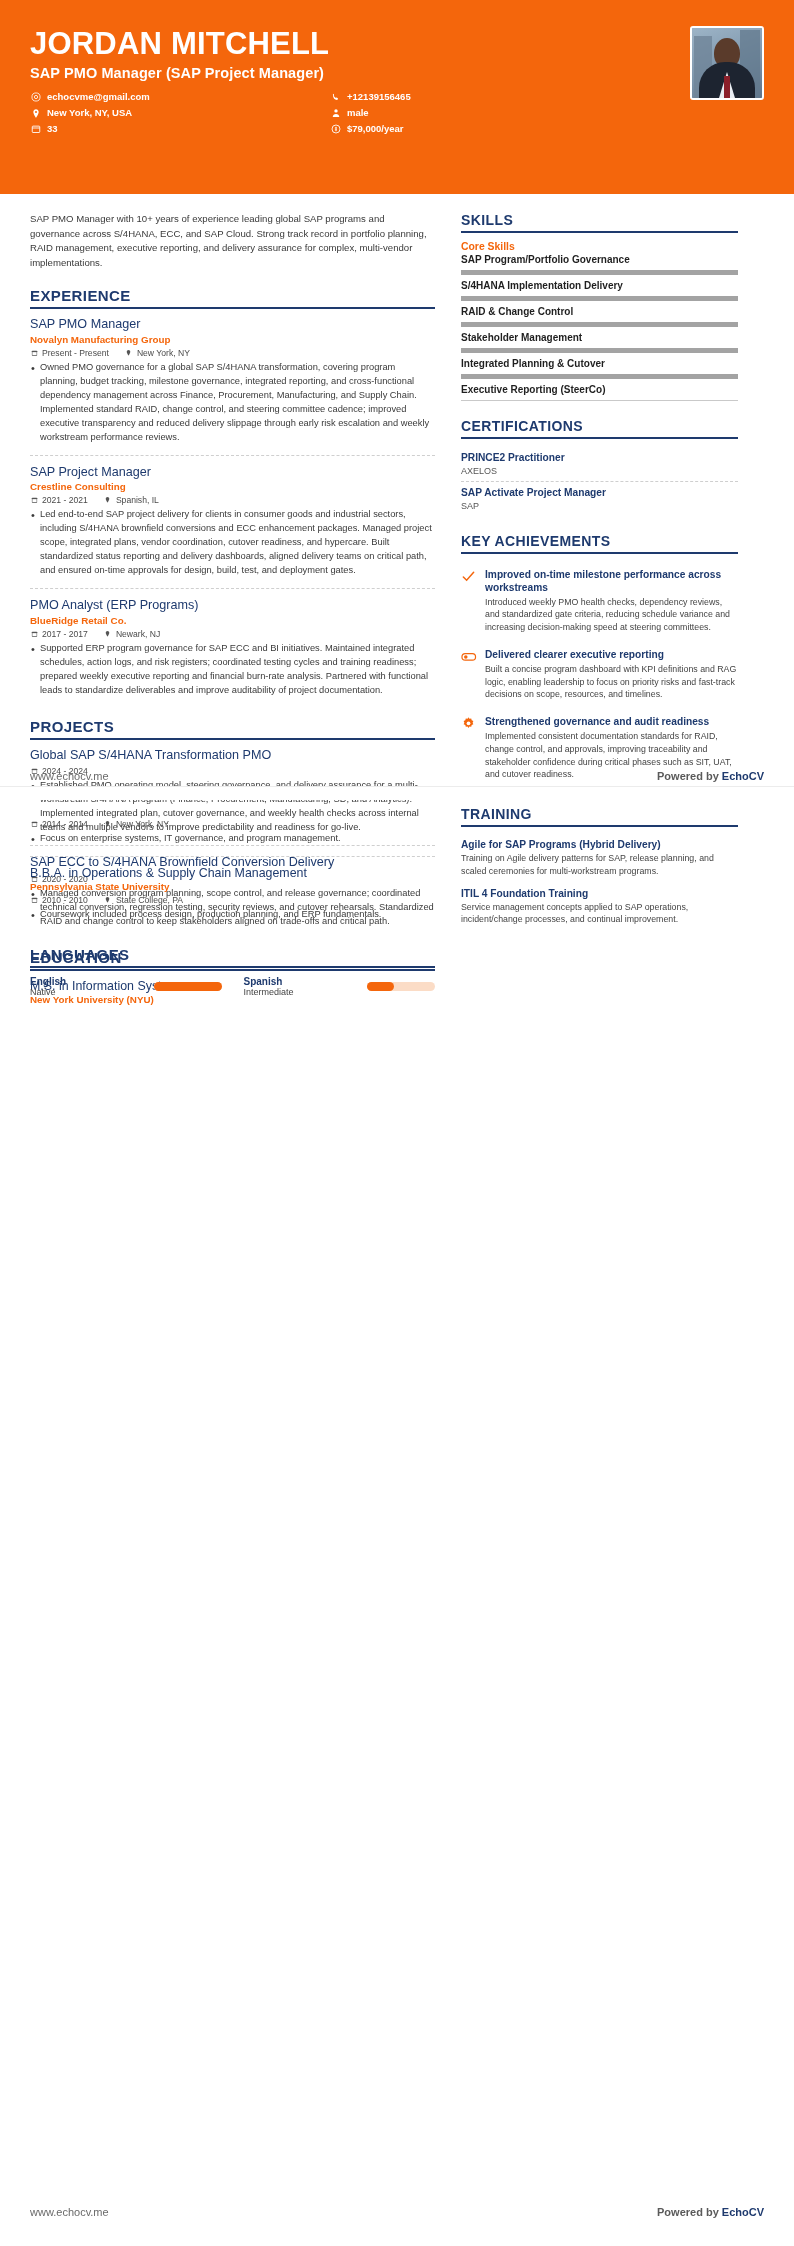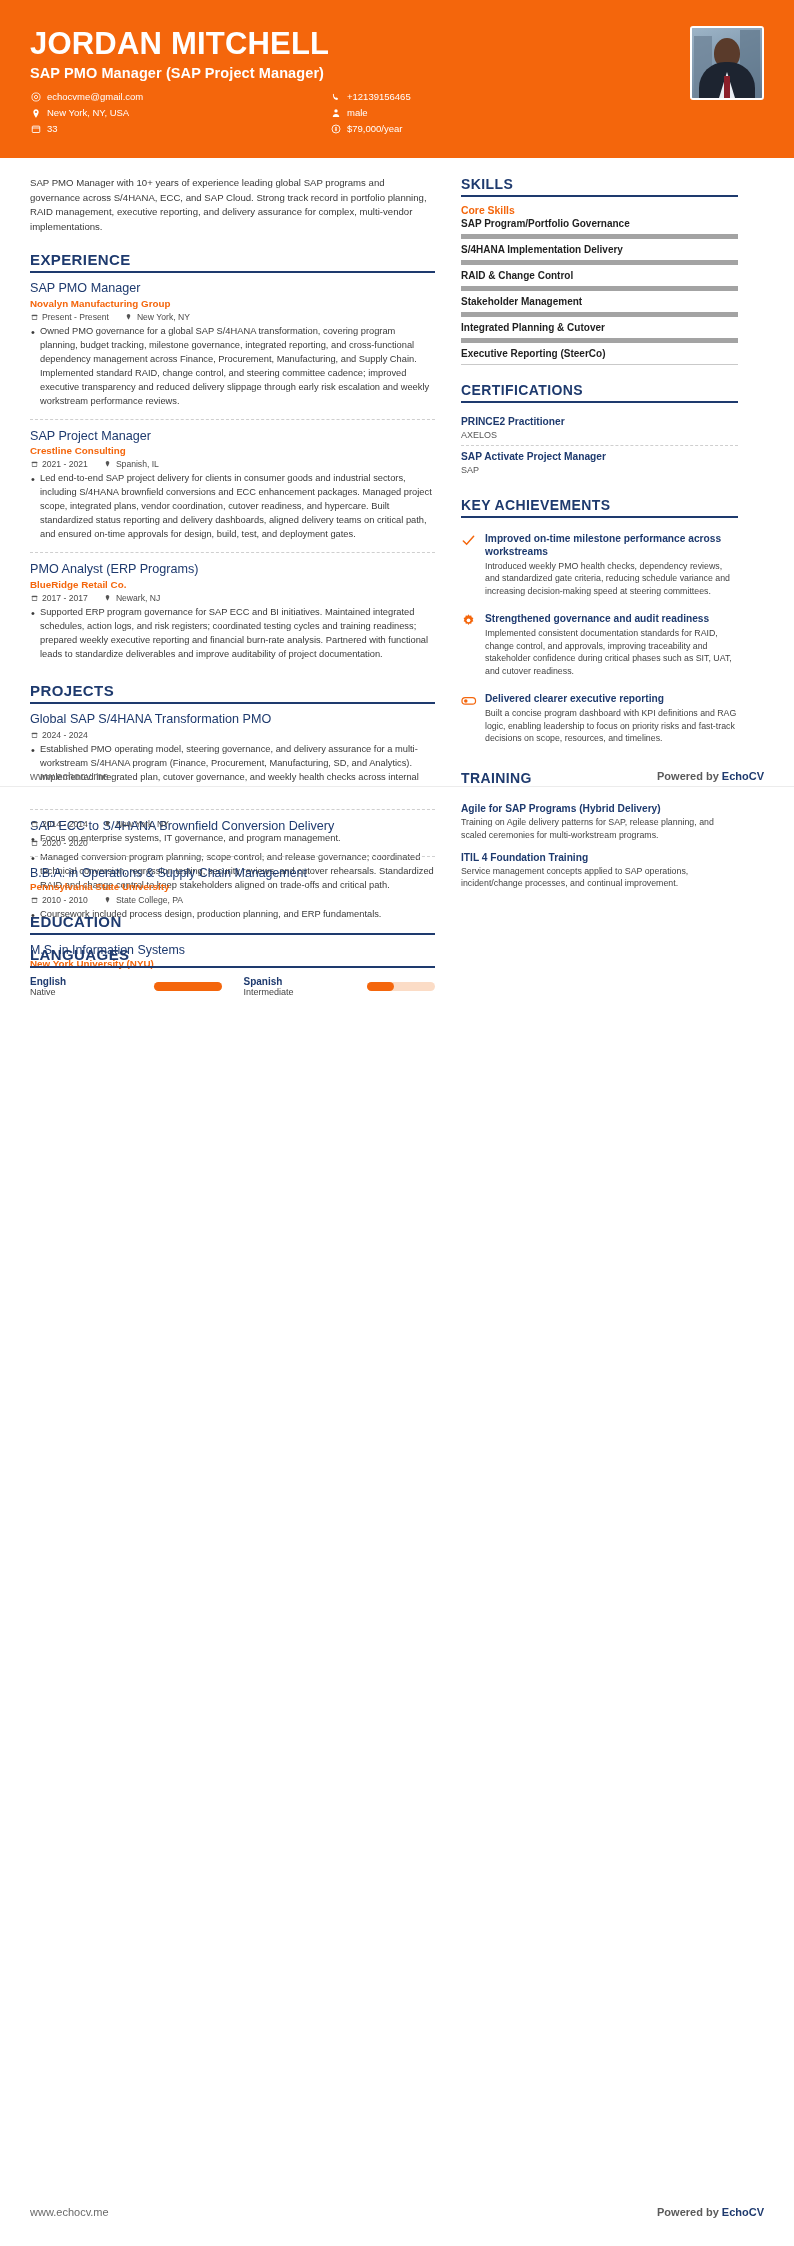--- a/index.html
+++ b/index.html
@@ -14,21 +14,21 @@
     min-height: 2246px;
     position: relative;
     background: #ffffff;
   }
 
   
   .header {
     background: #f4660c;
     padding: 28px 30px 16px 30px;
     position: relative;
-    height: 158px;
+    height: 194px;
   }
   .hdr-name {
     color: #ffffff;
     font-size: 31px;
     font-weight: bold;
     letter-spacing: .2px;
     line-height: 1.05;
   }
   .hdr-title {
     color: #ffffff;
@@ -43,21 +43,21 @@
     grid-template-columns: 300px auto;
     row-gap: 5px;
     max-width: 480px;
   }
   .c-item {
     display: flex;
     align-items: center;
     gap: 6px;
     color: #ffffff;
     font-size: 9.5px;
-    font-weight: normal;
+    font-weight: bold;
     line-height: 1.1;
   }
   .c-ico {
     width: 11px;
     height: 11px;
     flex: 0 0 11px;
     display: flex;
     align-items: center;
     justify-content: center;
   }
@@ -479,41 +479,41 @@
               </svg>
           </div>
           <div>
             <div class="ach-title">Improved on-time milestone performance across workstreams</div>
             <div class="ach-desc">Introduced weekly PMO health checks, dependency reviews, and standardized gate criteria, reducing schedule variance and increasing decision-making speed at steering committees.</div>
           </div>
         </div>
 
         <div class="ach">
           <div class="ach-ico">
+            <svg width="16" height="15" viewBox="0 0 20 16">
+                <rect x="1.2" y="4.5" width="17" height="8" rx="4" fill="none" stroke="#f4660c" stroke-width="1.5"></rect>
+                <circle cx="6" cy="8.5" r="2.2" fill="#f4660c"></circle>
+              </svg>
+          </div>
+          <div>
+            <div class="ach-title">Delivered clearer executive reporting</div>
+            <div class="ach-desc">Built a concise program dashboard with KPI definitions and RAG logic, enabling leadership to focus on priority risks and fast-track decisions on scope, resources, and timelines.</div>
+          </div>
+        </div>
+
+        <div class="ach">
+          <div class="ach-ico">
             <svg width="15" height="15" viewBox="0 0 16 16">
                 <path d="M8 1.4l1 1.6 1.9-.3.5 1.9 1.8.7-.8 1.8.8 1.8-1.8.7-.5 1.9-1.9-.3-1 1.6-1-1.6-1.9.3-.5-1.9-1.8-.7.8-1.8-.8-1.8 1.8-.7.5-1.9 1.9.3z" fill="#f4660c"></path>
                 <circle cx="8" cy="7.8" r="2" fill="#fff"></circle>
               </svg>
           </div>
           <div>
             <div class="ach-title">Strengthened governance and audit readiness</div>
             <div class="ach-desc">Implemented consistent documentation standards for RAID, change control, and approvals, improving traceability and stakeholder confidence during critical phases such as SIT, UAT, and cutover readiness.</div>
-          </div>
-        </div>
-
-        <div class="ach">
-          <div class="ach-ico">
-            <svg width="16" height="15" viewBox="0 0 20 16">
-                <rect x="1.2" y="4.5" width="17" height="8" rx="4" fill="none" stroke="#f4660c" stroke-width="1.5"></rect>
-                <circle cx="6" cy="8.5" r="2.2" fill="#f4660c"></circle>
-              </svg>
-          </div>
-          <div>
-            <div class="ach-title">Delivered clearer executive reporting</div>
-            <div class="ach-desc">Built a concise program dashboard with KPI definitions and RAG logic, enabling leadership to focus on priority risks and fast-track decisions on scope, resources, and timelines.</div>
           </div>
         </div>
       </div>
 
       <div class="sec sec-right">
         <div class="sec-title">TRAINING</div>
         <div class="trn">
           <div class="trn-title">Agile for SAP Programs (Hybrid Delivery)</div>
           <div class="trn-desc">Training on Agile delivery patterns for SAP, release planning, and scaled ceremonies for multi-workstream programs.</div>
         </div>

